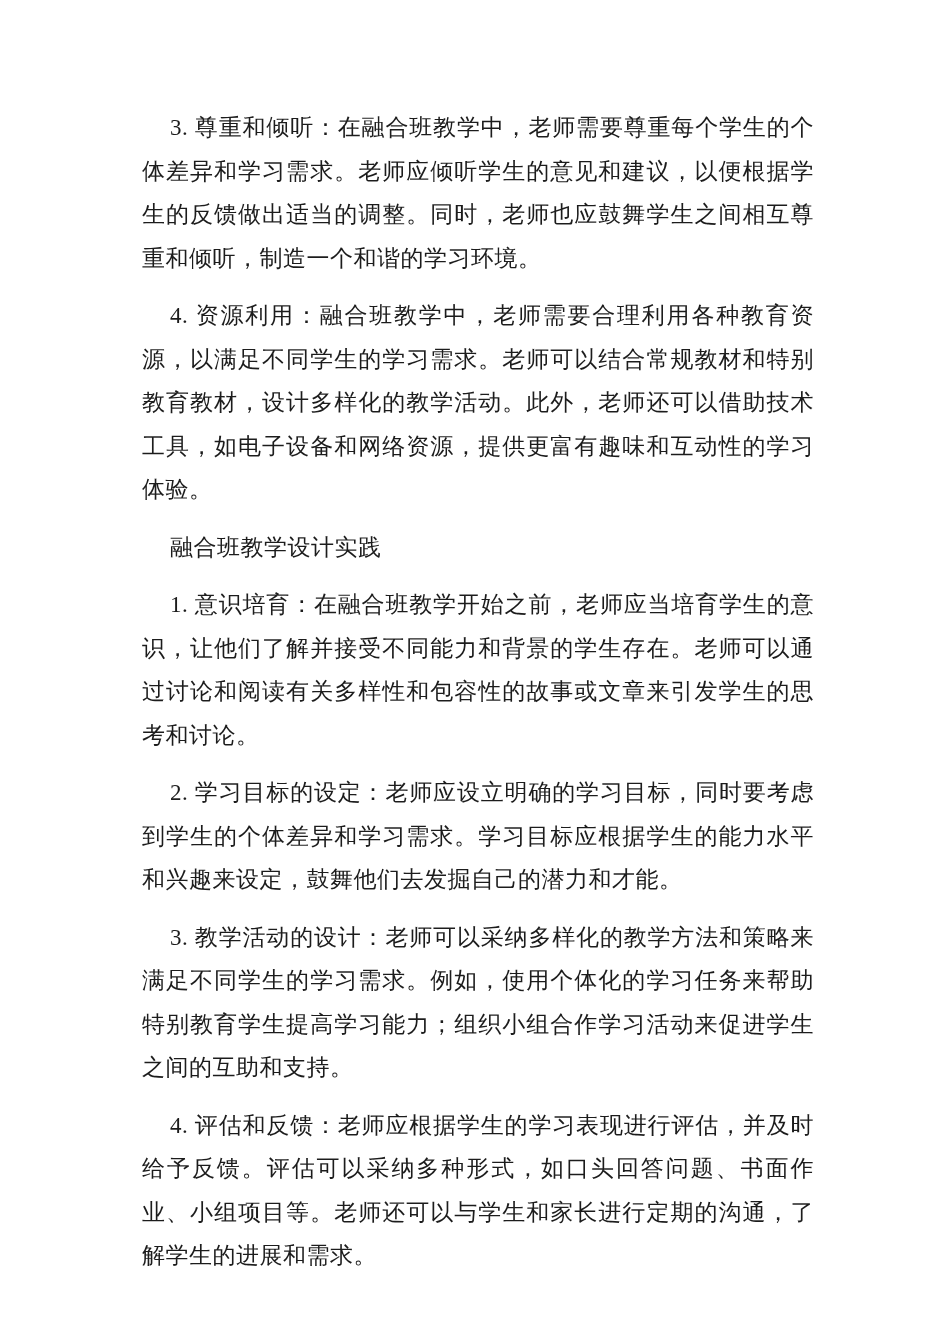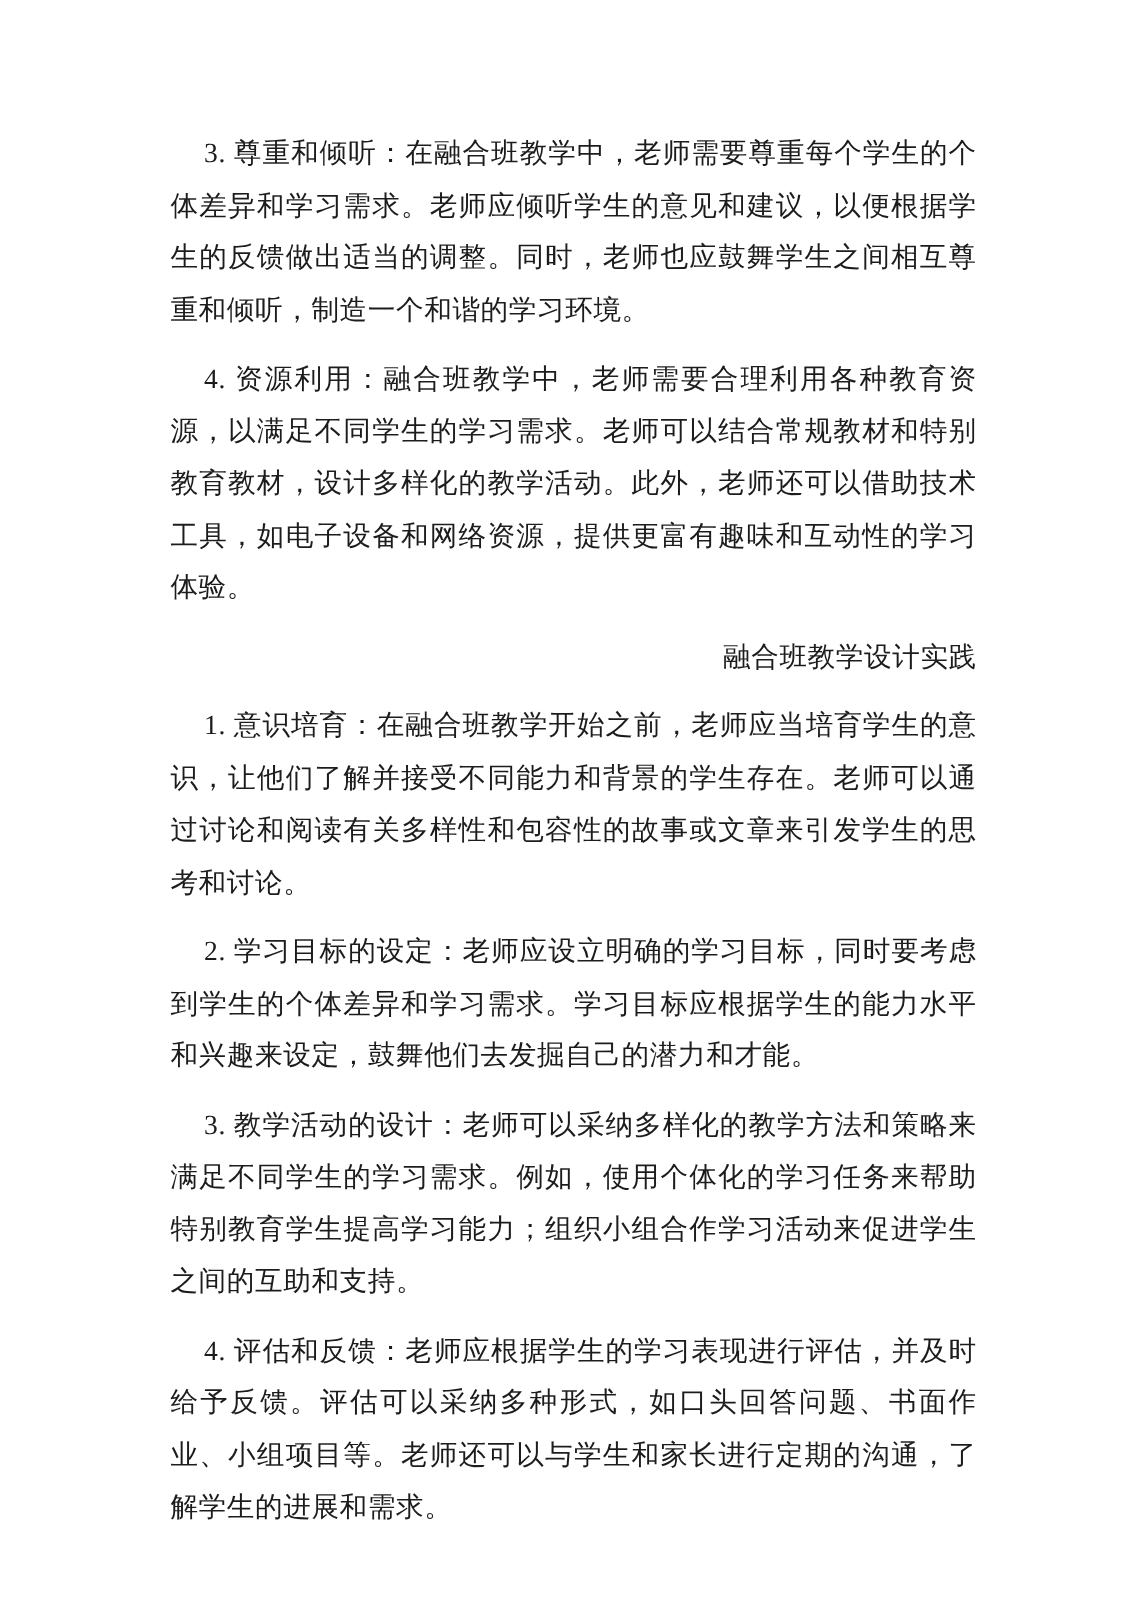--- a/index.html
+++ b/index.html
@@ -28,21 +28,21 @@
     margin: 0 0 14px 0;
     font-size: 23px;
     line-height: 43.5px;
     text-align: justify;
     text-justify: inter-ideograph;
     text-indent: 28px;
     letter-spacing: 0.5px;
     word-break: break-all;
   }
   .doc-page p.heading {
-    text-align: right;
+    text-align: left;
   }
 </style>
 </head>
 <body>
 
 <div class="doc-page">
   <div class="doc-body">
     <p>3. 尊重和倾听：在融合班教学中，老师需要尊重每个学生的个体差异和学习需求。老师应倾听学生的意见和建议，以便根据学生的反馈做出适当的调整。同时，老师也应鼓舞学生之间相互尊重和倾听，制造一个和谐的学习环境。</p>
     <p>4. 资源利用：融合班教学中，老师需要合理利用各种教育资源，以满足不同学生的学习需求。老师可以结合常规教材和特别教育教材，设计多样化的教学活动。此外，老师还可以借助技术工具，如电子设备和网络资源，提供更富有趣味和互动性的学习体验。</p>
     <p class="heading">融合班教学设计实践</p>

